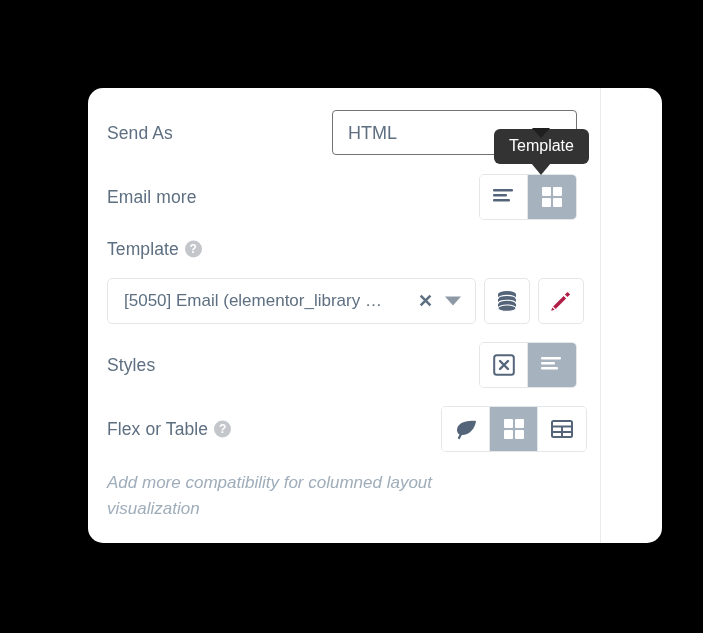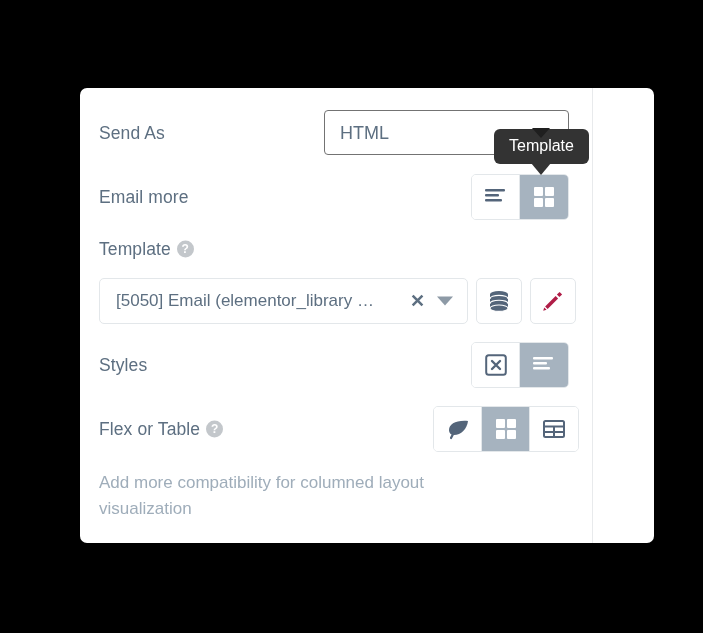--- a/index.html
+++ b/index.html
@@ -11,26 +11,26 @@
     width: 703px;
     height: 633px;
     position: relative;
     font-family: "Liberation Sans", sans-serif;
     overflow: hidden;
   }
 
   
   #settings-card {
     position: absolute;
-    left: 80px;
+    left: 88px;
     top: 88px;
     width: 574px;
     height: 455px;
     background: #ffffff;
-    border-radius: 7px;
+    border-radius: 15px;
     box-shadow: 0 2px 10px rgba(0,0,0,0.35);
     box-sizing: border-box;
   }
   
   #card-divider {
     position: absolute;
     left: 512px;
     top: 0px;
     width: 1px;
     height: 455px;
@@ -184,20 +184,21 @@
   #template-db-btn { left: 396px; top: 12px; }
   #template-edit-btn { left: 450px; top: 12px; }
 
   
   #help-text {
     position: absolute;
     left: 19px;
     top: 382px;
     width: 400px;
     font-size: 17px;
+    font-style: italic;
     color: #9fadba;
     line-height: 1.55;
   }
 
   
   #template-tooltip {
     position: absolute;
     left: 494px;
     top: 129px;
     background: #333333;

